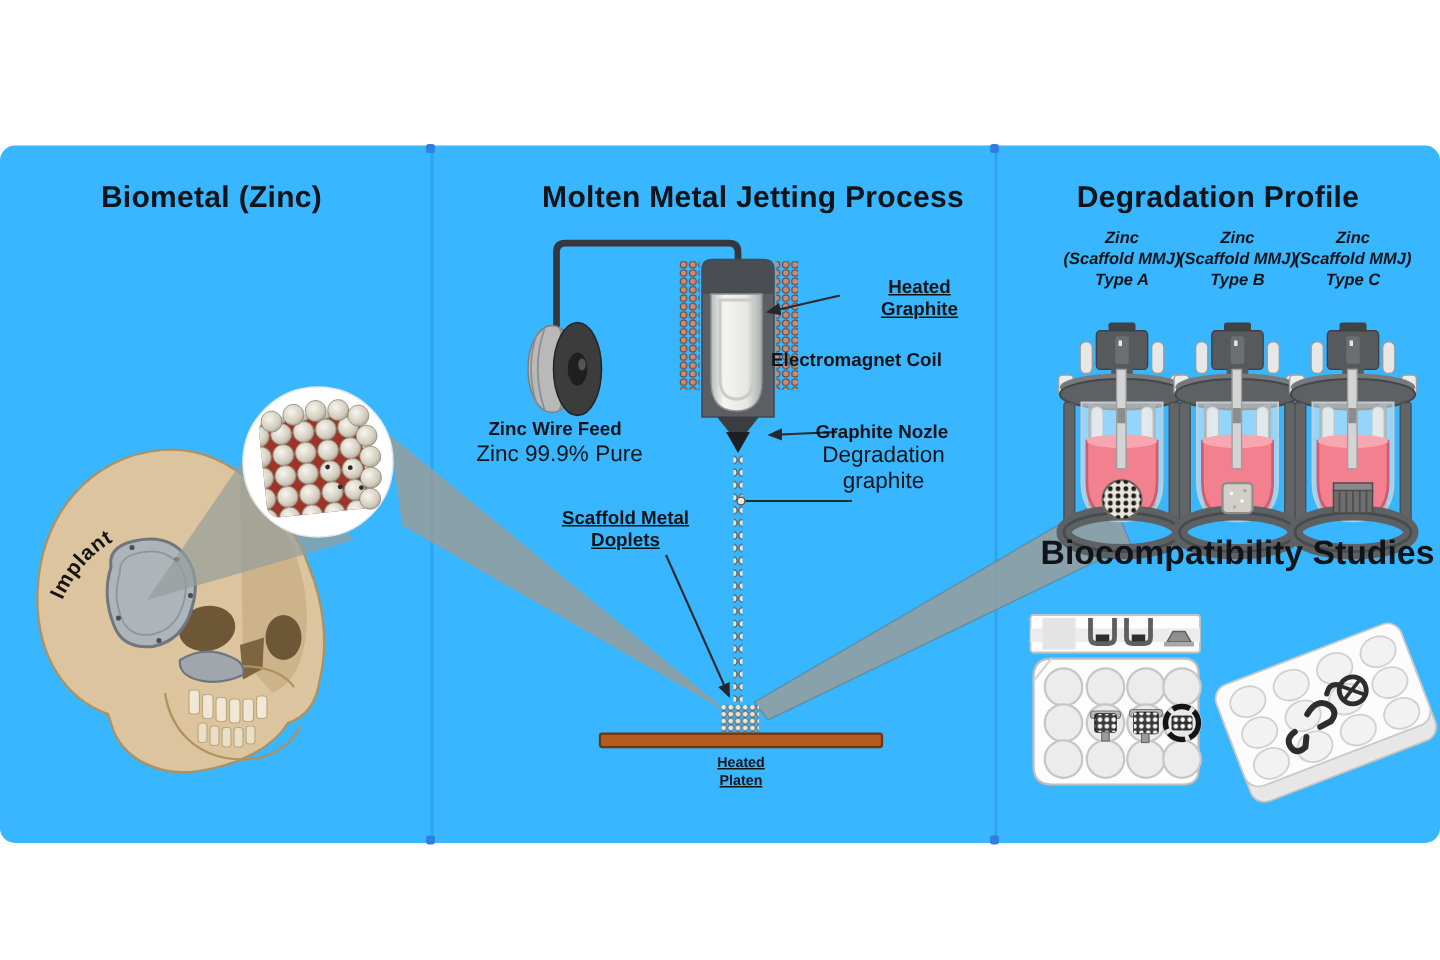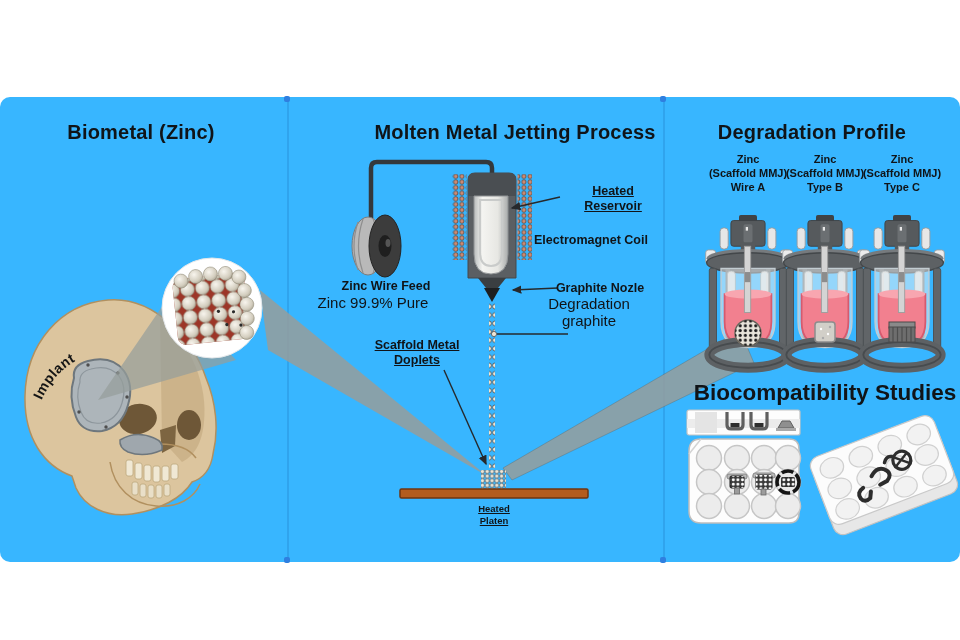--- a/index.html
+++ b/index.html
@@ -7,21 +7,21 @@
   .stage{position:relative;width:960px;height:640px;background:#ffffff;}
   .canvas{position:absolute;left:0;top:97px;width:960px;height:465px;background:#38b6ff;border-radius:10px;}
   .divider{position:absolute;top:97px;height:465px;width:2px;background:rgba(0,60,130,.14);}
   .notch{position:absolute;width:6px;height:6px;background:#2f7fe0;border-radius:2px;}
   .txt{position:absolute;color:#101418;text-align:center;line-height:1.16;}
   .title{font-size:20px;font-weight:bold;letter-spacing:.2px;}
   .big{font-size:22.5px;font-weight:bold;}
   .lbl{font-size:12.5px;font-weight:bold;}
   .sub{font-size:15px;font-weight:normal;}
   .tiny{font-size:9.5px;font-weight:bold;line-height:1.25;}
-  .col{font-size:11px;font-weight:bold;white-space:nowrap;line-height:14px;}
+  .col{font-size:11px;font-weight:bold;white-space:nowrap;line-height:14px;font-style:italic;}
   .col span{display:block;}
   .multiline span{display:block;text-decoration:underline;}
   svg{position:absolute;left:0;top:0;}
 </style>
 </head>
 <body>
 
 <div class="stage">
   <div class="canvas"></div>
   <div class="divider" style="left:287px"></div>
@@ -285,53 +285,53 @@
         <path d="M-24,10 q-8,2 -6,9 q2,6 9,3 l3,-6" stroke-width="4"></path>
         <path d="M-12,2 q10,-8 16,0 q4,6 -3,10 l-8,1" stroke-width="4"></path>
         <circle cx="22" cy="-2" r="9" stroke-width="3.2"></circle>
         <path d="M15,-8 l14,12 M14,2 l15,-9" stroke-width="2.4"></path>
         <path d="M5,-6 q4,-6 9,-3" stroke-width="3.5"></path>
       </g>
     </g>
   </svg>
 
   <div class="txt title" style="left:0;top:121px;width:282px">Biometal (Zinc)</div>
-  <div class="txt title" style="left:301px;top:121px;width:428px">Molten Metal Jetting Process</div>
+  <div class="txt title" style="left:288px;top:121px;width:428px">Molten Metal Jetting Process</div>
   <div class="txt title" style="left:664px;top:121px;width:296px">Degradation Profile</div>
 
 
-  <div class="txt lbl" style="left:316px;top:279px;width:140px">Zinc Wire Feed</div>
+  <div class="txt lbl" style="left:300px;top:279px;width:140px">Zinc Wire Feed</div>
   <div class="txt sub" style="left:303px;top:294px;width:140px">Zinc 99.9% Pure</div>
 
   <div class="txt lbl multiline" style="left:558px;top:184px;width:110px">
     <span>Heated</span>
-    <span>Reservoir</span>
-  </div>
-  <div class="txt lbl" style="left:531px;top:233px;width:120px">Electromagnet Coil</div>
-  <div class="txt lbl" style="left:545px;top:281px;width:110px">Graphite Nozle</div>
+    <span>Graphite</span>
+  </div>
+  <div class="txt lbl" style="left:511px;top:233px;width:120px">Electromagnet Coil</div>
+  <div class="txt lbl" style="left:533px;top:281px;width:110px">Graphite Nozle</div>
   <div class="txt sub" style="left:533px;top:295px;width:112px">Degradation graphite</div>
   <div class="txt lbl multiline" style="left:357px;top:338px;width:120px">
     <span>Scaffold Metal</span>
     <span>Doplets</span>
   </div>
   <div class="txt tiny multiline" style="left:444px;top:503px;width:100px">
     <span>Heated</span>
     <span>Platen</span>
   </div>
 
   <div class="txt col" style="left:705px;top:152px;width:86px">
     <span>Zinc</span>
     <span>(Scaffold MMJ)</span>
-    <span>Wire A</span>
+    <span>Type A</span>
   </div>
   <div class="txt col" style="left:782px;top:152px;width:86px">
     <span>Zinc</span>
     <span>(Scaffold MMJ)</span>
     <span>Type B</span>
   </div>
   <div class="txt col" style="left:859px;top:152px;width:86px">
     <span>Zinc</span>
     <span>(Scaffold MMJ)</span>
     <span>Type C</span>
   </div>
 
-  <div class="txt big" style="left:690px;top:380px;width:270px">Biocompatibility Studies</div>
+  <div class="txt big" style="left:690px;top:356px;width:270px">Biocompatibility Studies</div>
 </div>
 
 </body></html>

